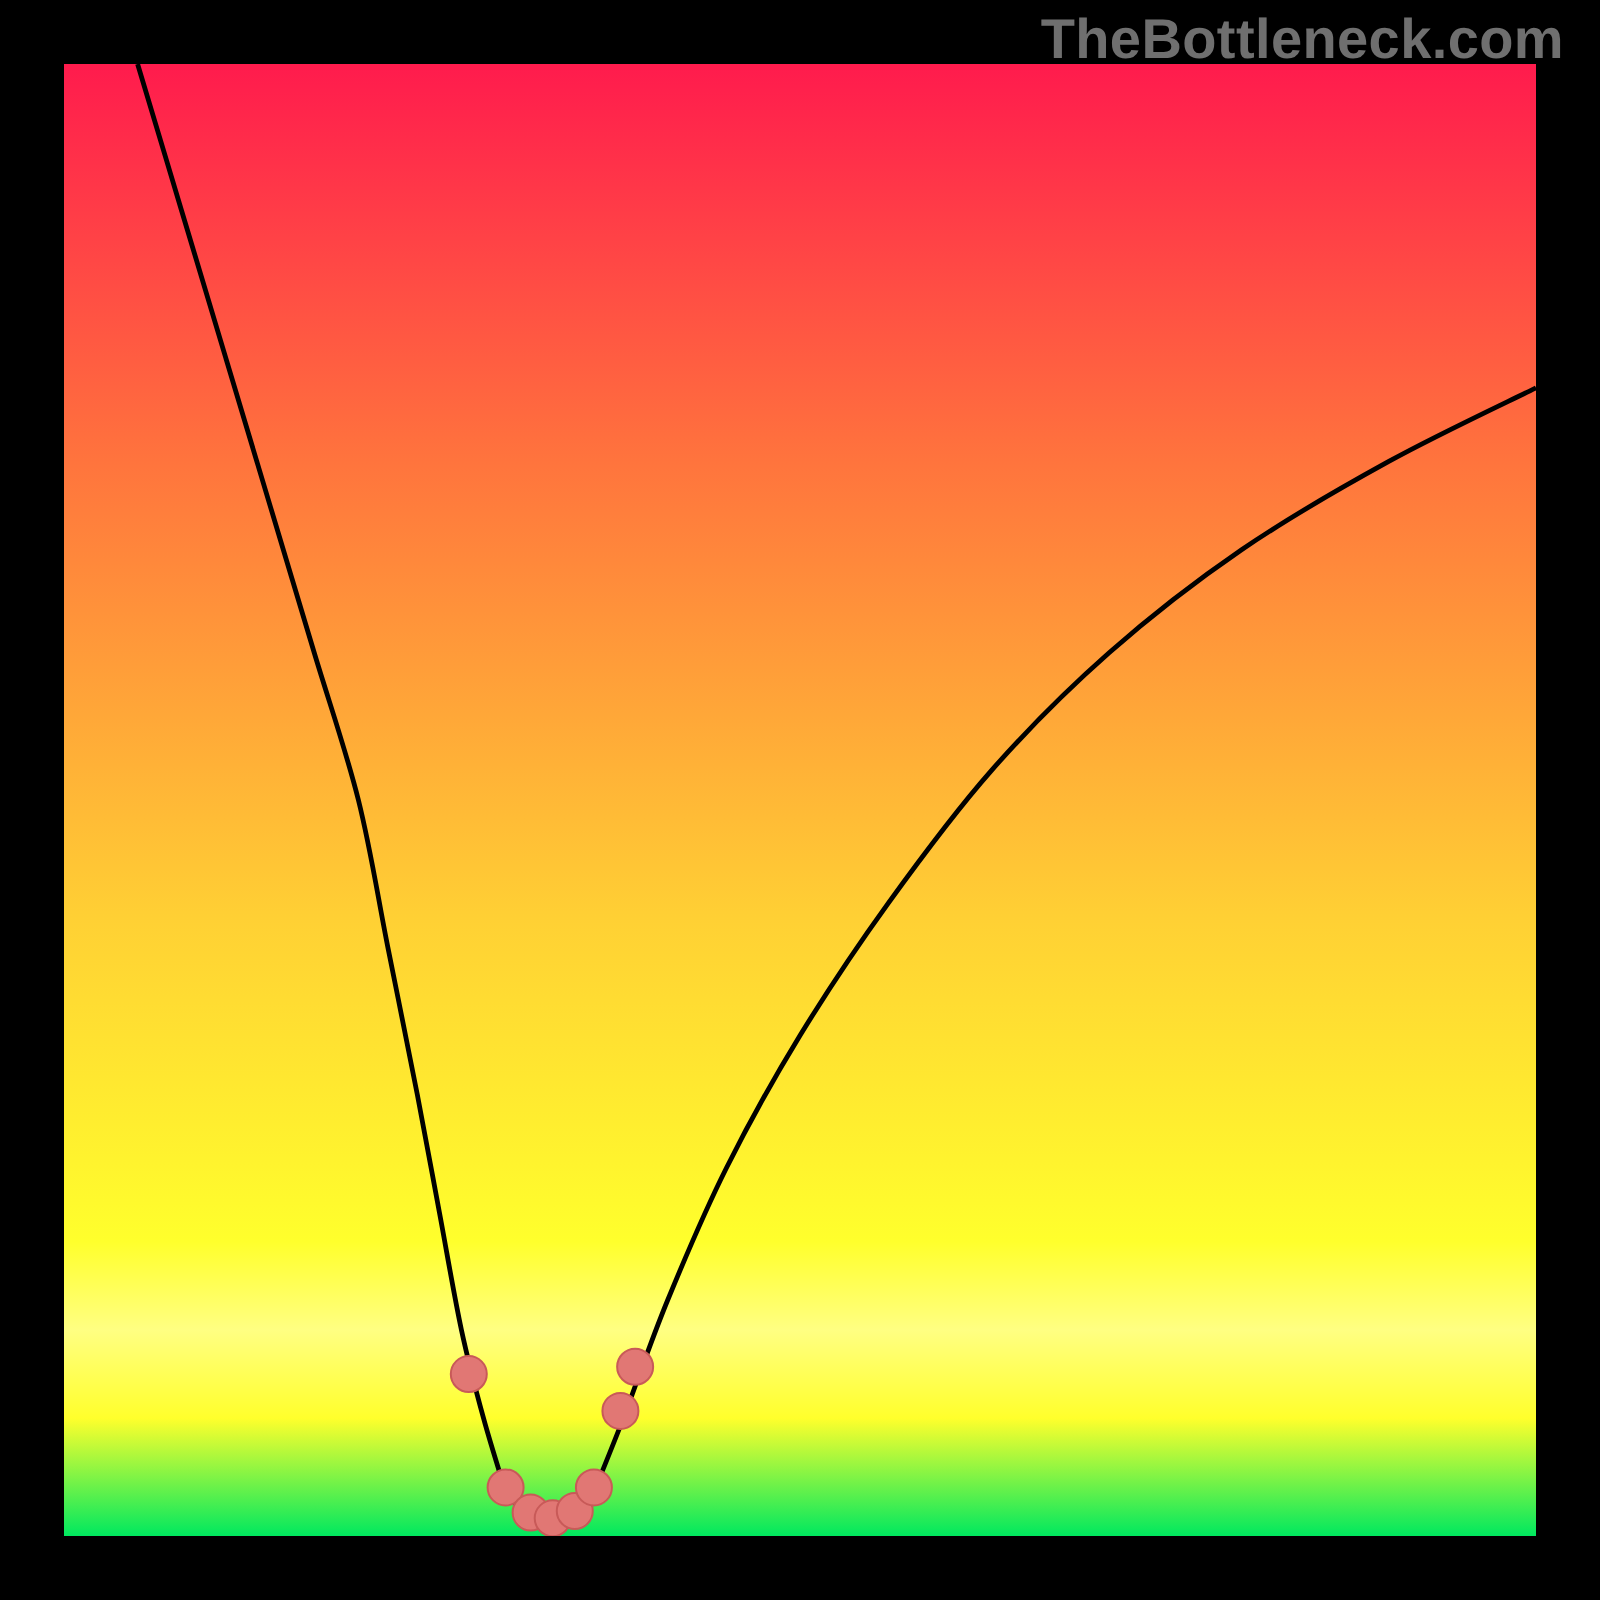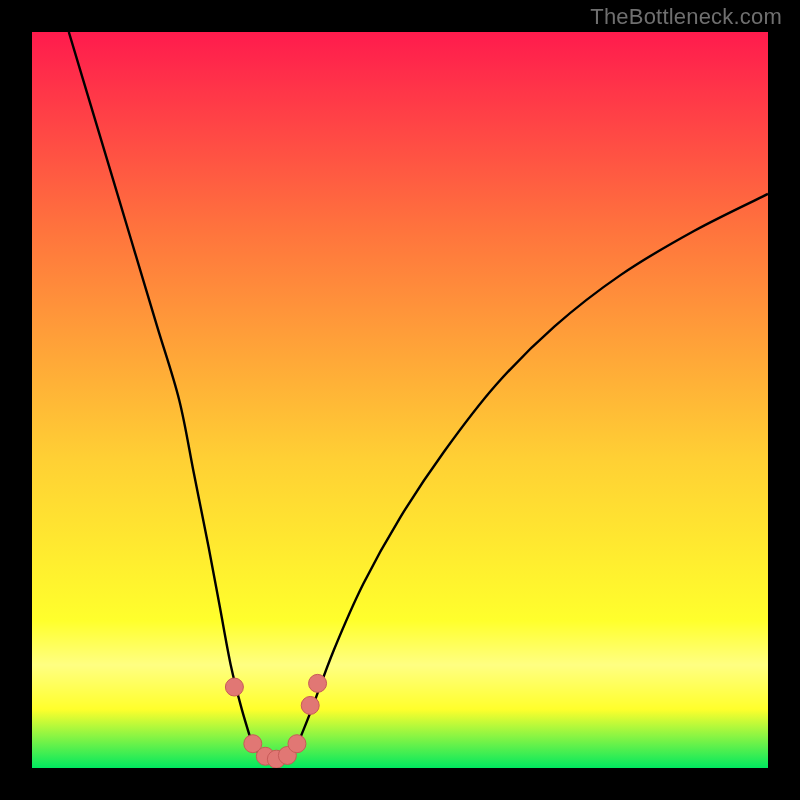--- a/index.html
+++ b/index.html
@@ -27,22 +27,22 @@
   }
   .gradient {
     position: absolute;
     left: 0; top: 0; right: 0; bottom: 0;
   }
   .watermark {
     position: absolute;
     top: 4px;
     right: 18px;
     color: #6f6f6f;
-    font-size: 22px;
-    font-weight: 400;
+    font-size: 28px;
+    font-weight: 700;
     letter-spacing: 0.2px;
   }
   svg.curves {
     position: absolute;
     left: 0; top: 0;
     width: 736px;
     height: 736px;
     overflow: visible;
   }
 </style>

